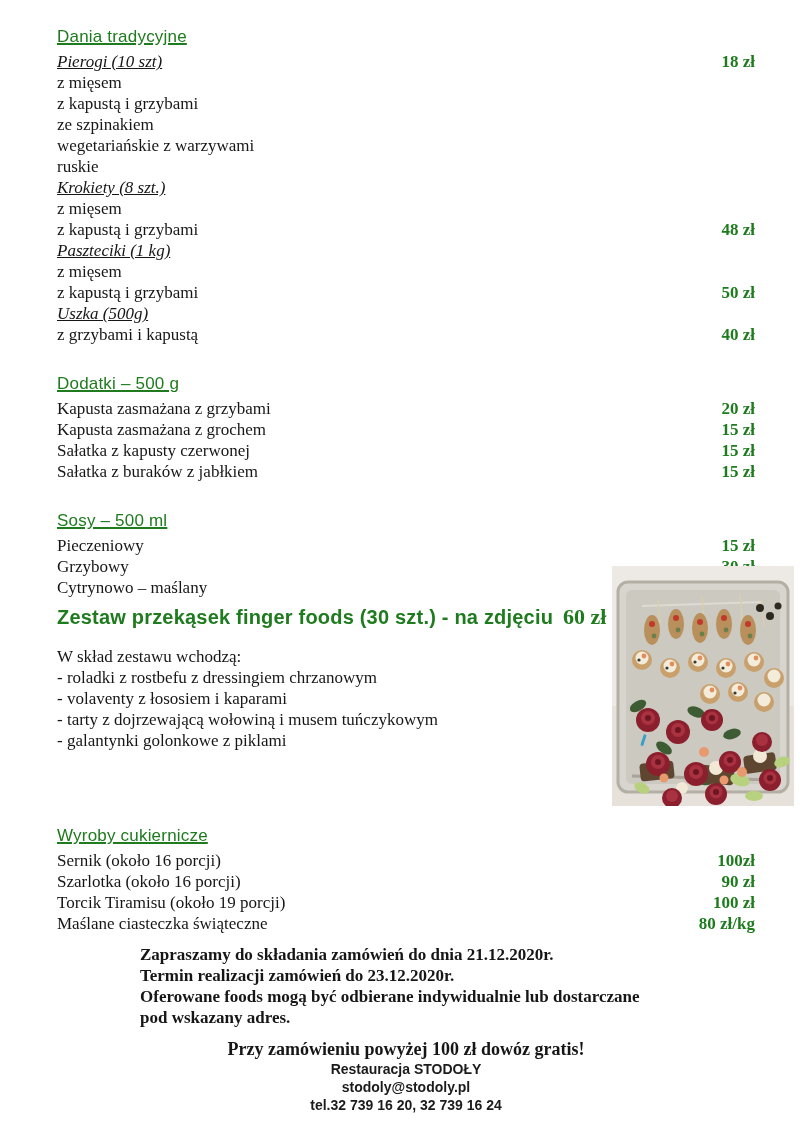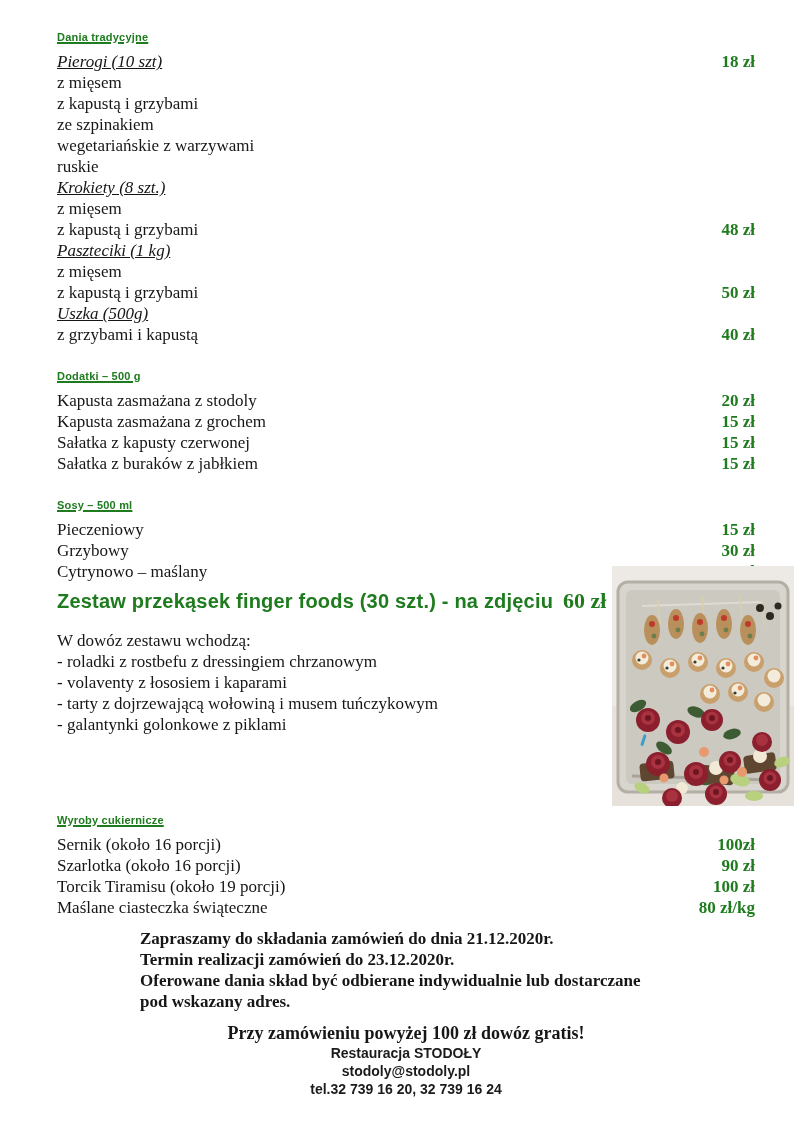--- a/index.html
+++ b/index.html
@@ -4,24 +4,24 @@
 <style>
   :root { --green:#1e7b1e; --ink:#161616; }
   * { margin:0; padding:0; box-sizing:border-box; }
   html,body { background:#ffffff; }
   body {
     width:800px; height:1131px; position:relative; overflow:hidden;
     font-family:"Liberation Serif", serif; color:var(--ink);
   }
   .content { position:relative; padding:26px 45px 0 57px; }
 
-  .menu-section { margin-top:20px; }
+  .menu-section { margin-top:28px; }
   .menu-section:first-child { margin-top:0; }
   .sec-heading {
-    font-family:"Liberation Sans", sans-serif; font-weight:bold; font-size:11px;
+    font-family:"Liberation Sans", sans-serif; font-weight:normal; font-size:17px;
     color:var(--green); text-decoration:underline; text-decoration-thickness:2px;
     line-height:22px; margin-bottom:3px; letter-spacing:.2px;
   }
   .mrow { display:flex; font-size:17px; line-height:21px;gap:22px; }
   .mrow .label { flex:1; }
   .mrow .price { font-weight:bold; color:var(--green); white-space:nowrap; }
   .subhead .label { font-style:italic; text-decoration:underline; }
 
   .finger { margin-top:6px; }
   .finger-heading-row { display:flex; align-items:baseline; }
@@ -97,21 +97,21 @@
           <span class="label">Uszka (500g)</span>
         </div>
         <div class="mrow">
           <span class="label">z grzybami i kapustą</span>
           <span class="price">40 zł</span>
         </div>
       </div>
       <div class="menu-section">
         <div class="sec-heading">Dodatki – 500 g</div>
         <div class="mrow">
-          <span class="label">Kapusta zasmażana z stodoly</span>
+          <span class="label">Kapusta zasmażana z grzybami</span>
           <span class="price">20 zł</span>
         </div>
         <div class="mrow">
           <span class="label">Kapusta zasmażana z grochem</span>
           <span class="price">15 zł</span>
         </div>
         <div class="mrow">
           <span class="label">Sałatka z kapusty czerwonej</span>
           <span class="price">15 zł</span>
         </div>
@@ -136,21 +136,21 @@
         </div>
       </div>
     </div>
 
   <div class="finger">
     <div class="finger-heading-row">
       <span class="finger-heading">Zestaw przekąsek finger foods (30 szt.) - na zdjęciu</span>
       <span class="finger-price">60 zł</span>
     </div>
     <div class="finger-body">
-      <div class="finger-intro">W dowóz zestawu wchodzą:</div>
+      <div class="finger-intro">W skład zestawu wchodzą:</div>
       <div id="finger-items">
           <div class="finger-item">- roladki z rostbefu z dressingiem chrzanowym</div>
           <div class="finger-item">- volaventy z łososiem i kaparami</div>
           <div class="finger-item">- tarty z dojrzewającą wołowiną i musem tuńczykowym</div>
           <div class="finger-item">- galantynki golonkowe z piklami</div>
         </div>
     </div>
   </div>
 
   <div id="desserts" class="desserts">
@@ -171,21 +171,21 @@
         <div class="mrow">
           <span class="label">Maślane ciasteczka świąteczne</span>
           <span class="price">80 zł/kg</span>
         </div>
       </div>
     </div>
 
   <div id="order-info" class="order-info">
       <div class="order-info-line">Zapraszamy do składania zamówień do dnia 21.12.2020r.</div>
       <div class="order-info-line">Termin realizacji zamówień do 23.12.2020r.</div>
-      <div class="order-info-line">Oferowane dania skład być odbierane indywidualnie lub dostarczane</div>
+      <div class="order-info-line">Oferowane foods mogą być odbierane indywidualnie lub dostarczane</div>
       <div class="order-info-line">pod wskazany adres.</div>
     </div>
 
   <div class="delivery-note">Przy zamówieniu powyżej 100 zł dowóz gratis!</div>
 
   <div class="contact">
     <div>Restauracja STODOŁY</div>
     <div>stodoly@stodoly.pl</div>
     <div>tel.32 739 16 20, 32 739 16 24</div>
   </div>

